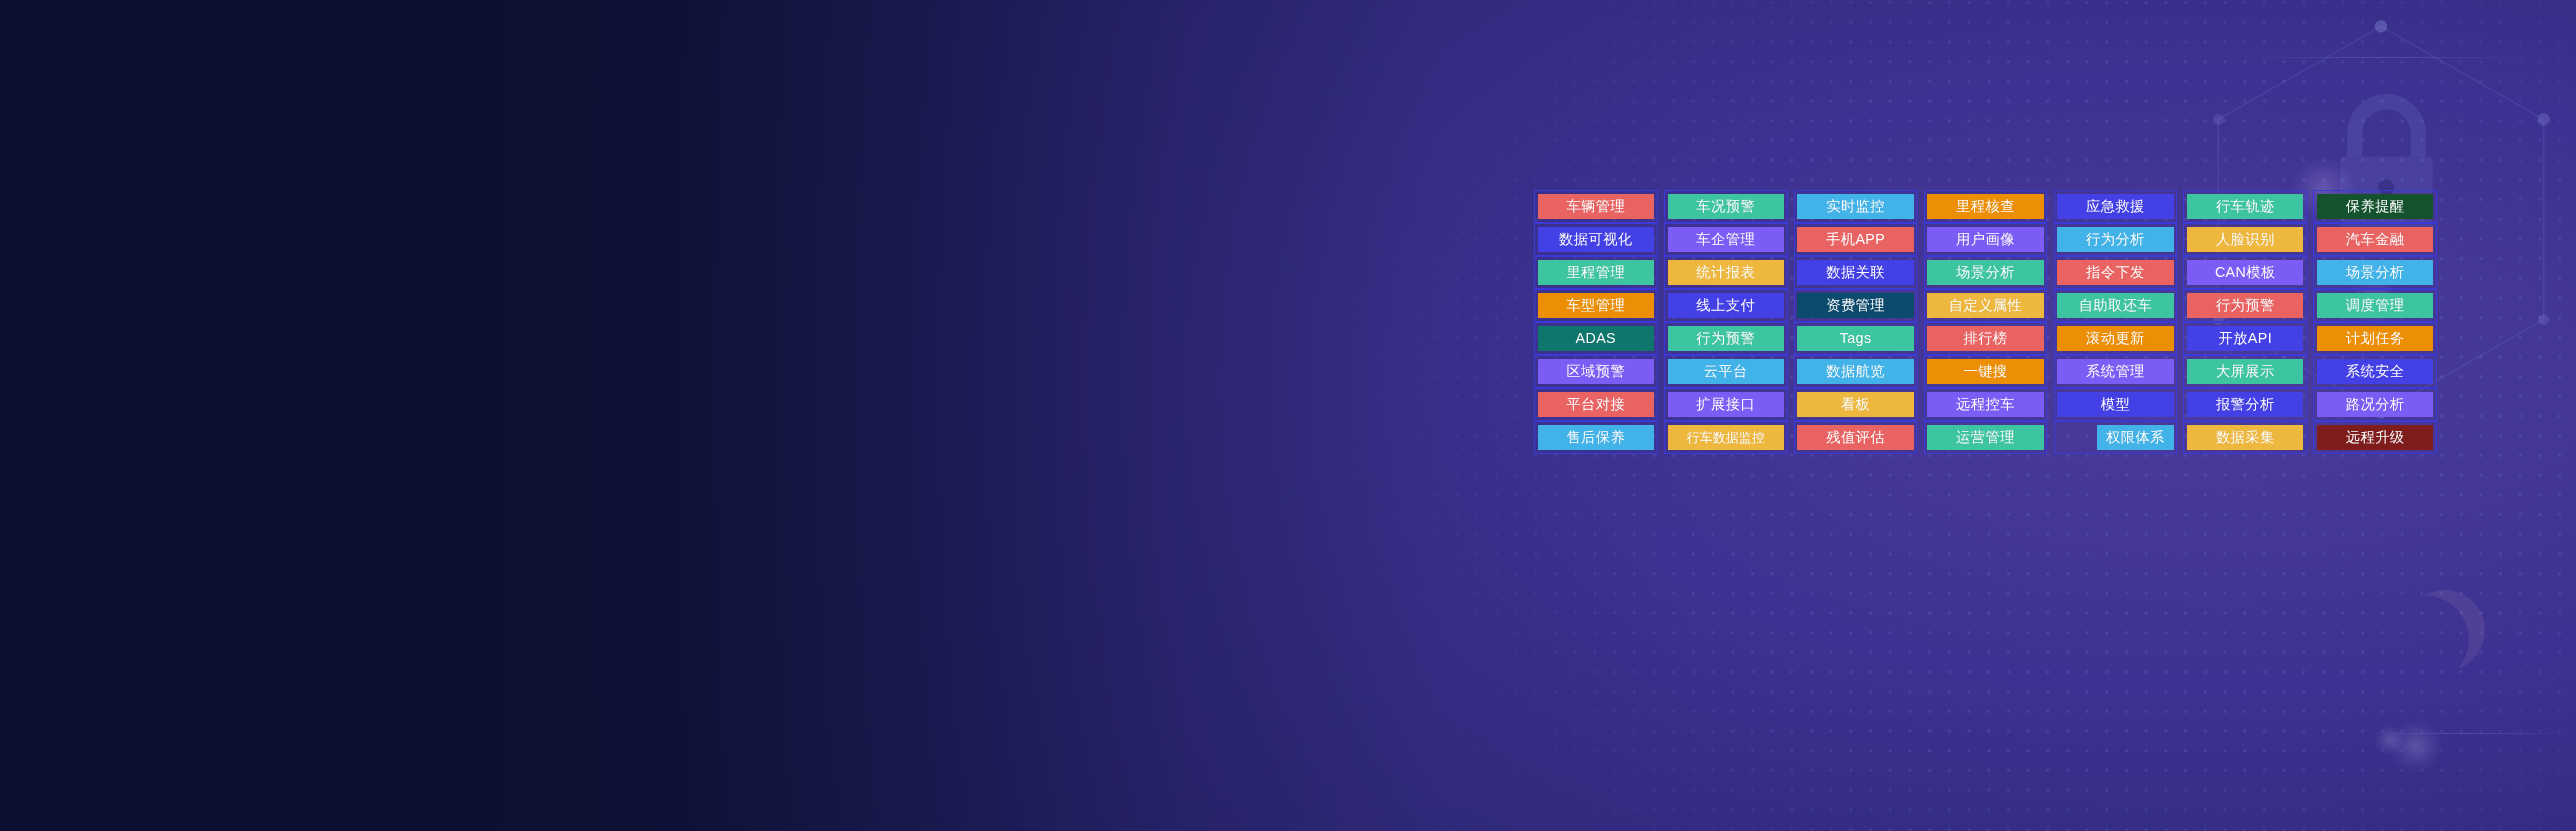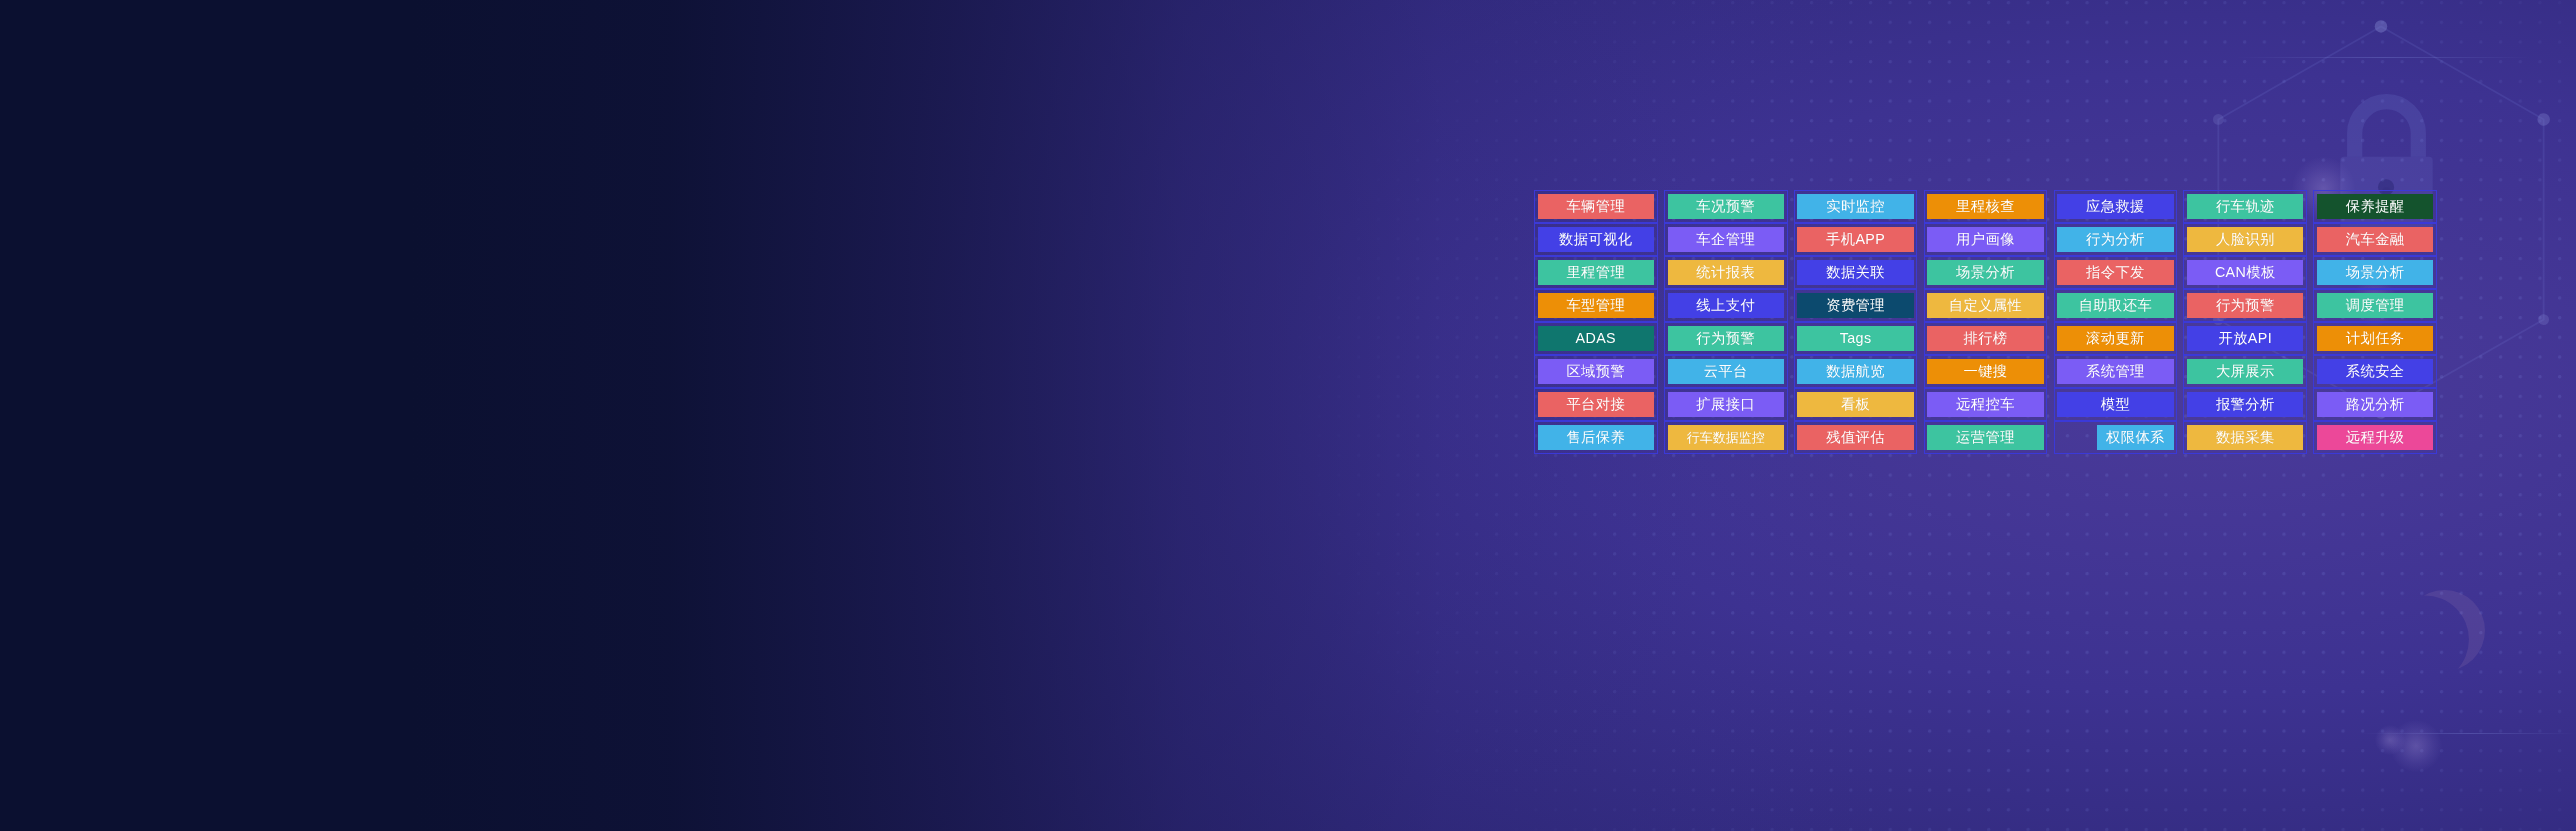--- a/index.html
+++ b/index.html
@@ -336,18 +336,18 @@
       <div class="tag-cell" style="border-color: rgb(59, 57, 216);">
         <div class="tag-chip" style="background: rgb(61, 196, 160);">运营管理</div>
       </div>
       <div class="tag-cell" style="border-color: rgb(59, 57, 216);">
         <div class="tag-chip" style="background: rgb(65, 179, 232); margin-left: 40px;">权限体系</div>
       </div>
       <div class="tag-cell" style="border-color: rgb(59, 57, 216);">
         <div class="tag-chip" style="background: rgb(238, 184, 63);">数据采集</div>
       </div>
       <div class="tag-cell" style="border-color: rgb(59, 57, 216);">
-        <div class="tag-chip" style="background: #ec4899;">远程升级</div>
+        <div class="tag-chip" style="background: #7f1d1d;">远程升级</div>
       </div>
     </div>
 
 </div>
 
 
 </body></html>

